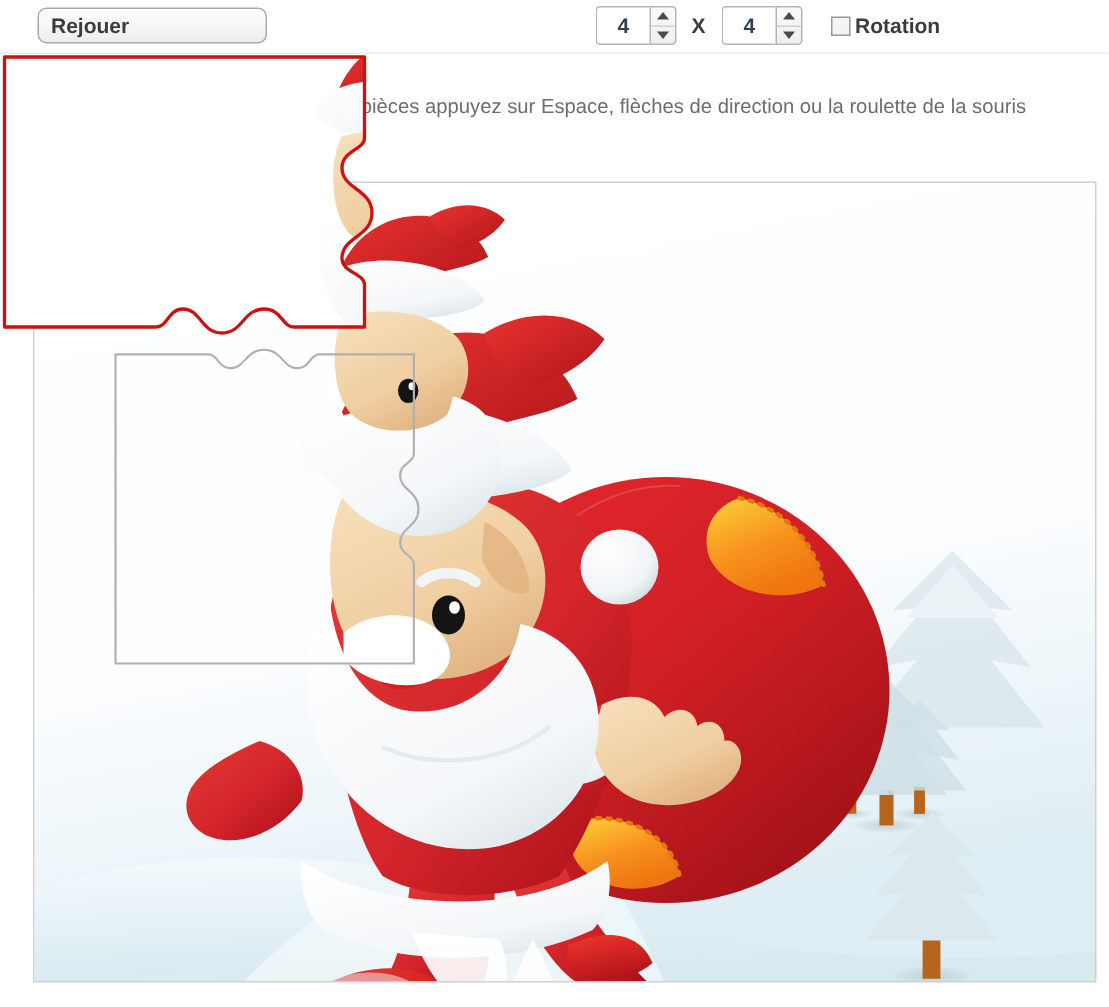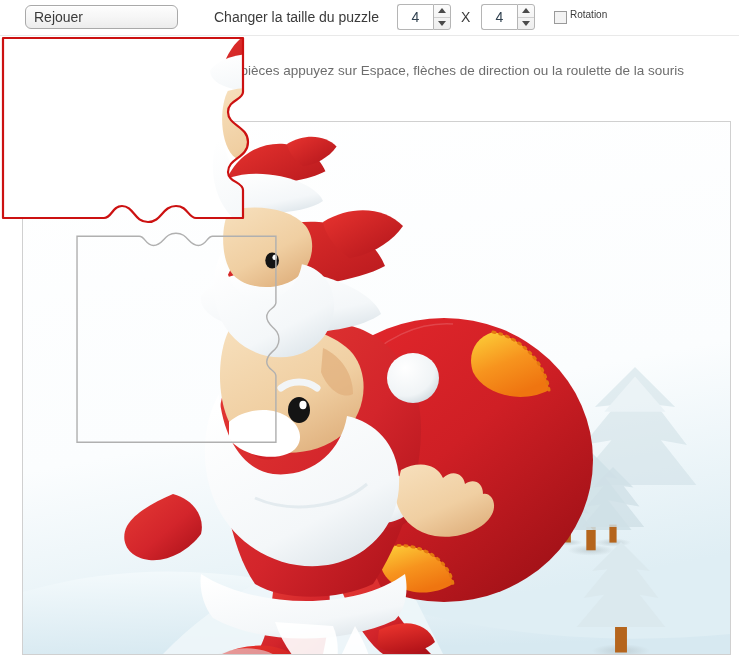--- a/index.html
+++ b/index.html
@@ -10,20 +10,21 @@
     overflow:hidden;
     position:relative;
   }
 
   
   #toolbar{
     position:absolute;left:0;top:0;width:739px;height:36px;
     background:#ffffff;
     border-bottom:1px solid #e9e9e9;
     box-sizing:border-box;
+    font-weight:bold;
   }
   .btn{
     position:absolute;
     box-sizing:border-box;
     background:linear-gradient(to bottom,#fdfdfd 0%,#f6f6f6 50%,#ececec 100%);
     border:1px solid #a9a9a9;
     border-radius:6px;
     color:#3b3b3b;
     font-size:14px;
     text-align:left;
@@ -79,21 +80,21 @@
   #size-x{
     position:absolute;left:461px;top:9px;font-size:14px;color:#3b3b3b;
   }
 
   #rotation-checkbox{
     position:absolute;left:554px;top:11px;width:13px;height:13px;
     box-sizing:border-box;
     background:#f3f3f3;border:1px solid #9a9a9a;cursor:pointer;
   }
   #rotation-label{
-    position:absolute;left:570px;top:9px;font-size:10px;color:#3b3b3b;
+    position:absolute;left:570px;top:9px;font-size:14px;color:#3b3b3b;
   }
 
   
   #hint-text{
     position:absolute;left:113px;top:63px;
     font-size:13.5px;color:#6d6d6d;white-space:nowrap;
   }
 
   
   #puzzle-board{
@@ -114,21 +115,20 @@
   }
   #stage svg, #puzzle-board svg{display:block;}
 </style>
 </head>
 <body>
 
 <div id="toolbar">
 
   <div class="btn" id="replay-button">Rejouer</div>
 
-  <div id="size-label">Changer la taille du puzzle</div>
 
   <div class="spinner" id="spinner-rows">
     <div class="spin-field">4</div>
     <div class="spin-arrows">
       <div class="up"></div>
       <div class="down"></div>
     </div>
   </div>
 
   <div id="size-x">X</div>

